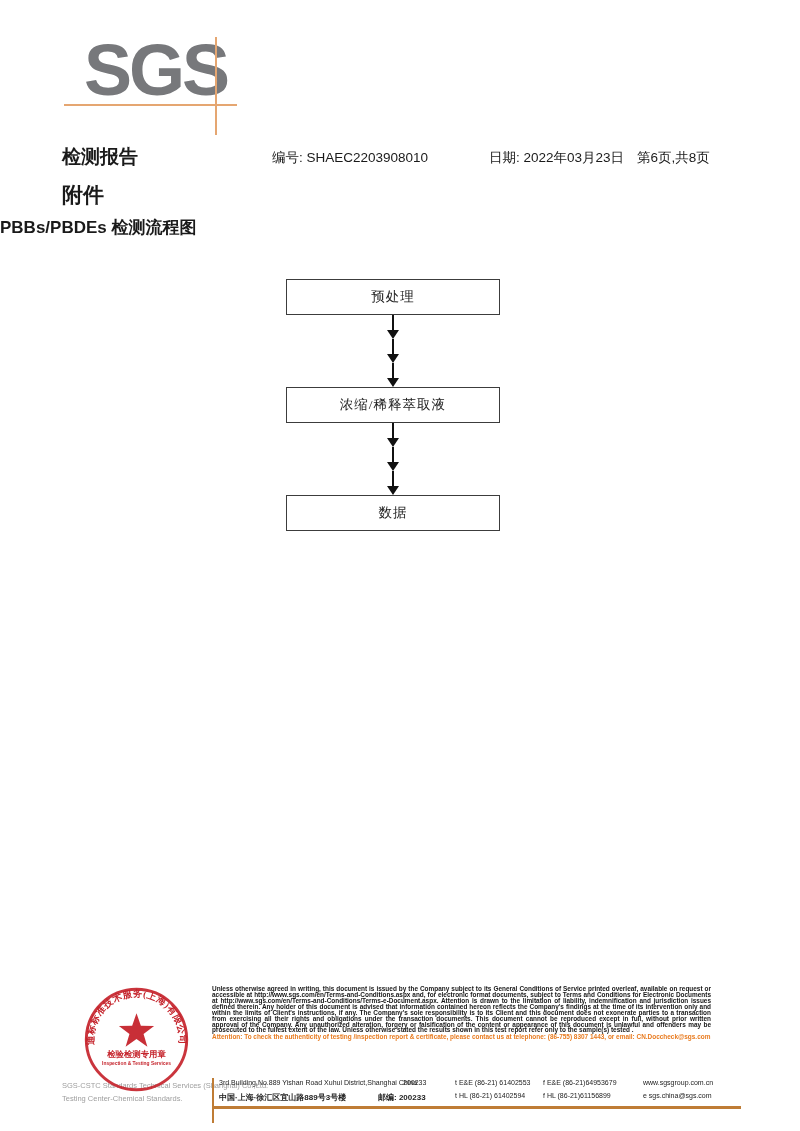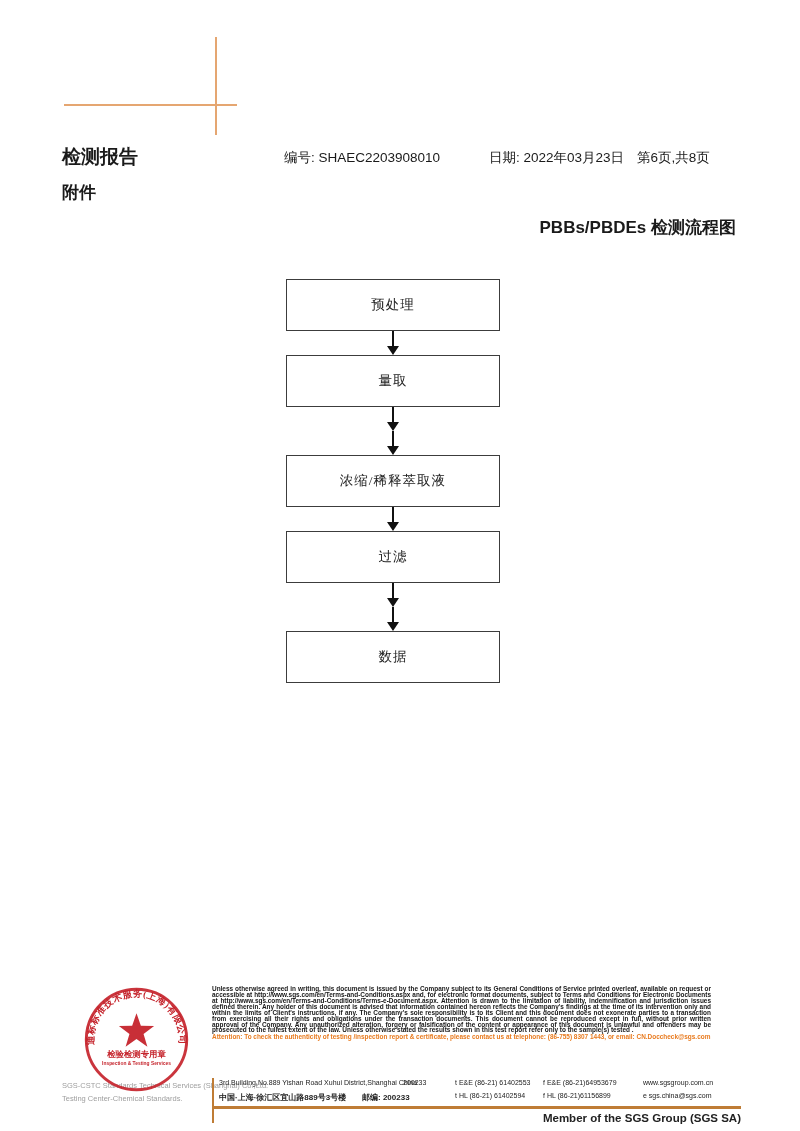--- a/index.html
+++ b/index.html
@@ -10,31 +10,31 @@
   .sgs-logo{position:absolute;left:84px;top:34px;font-size:72px;line-height:72px;
             font-weight:bold;letter-spacing:-3px;color:#77787b;
             font-family:"Liberation Sans",sans-serif;}
   .logo-hline{position:absolute;left:64px;top:104px;width:173px;height:2.2px;background:#e5a671;}
   .logo-vline{position:absolute;left:215px;top:37px;width:2.2px;height:98px;background:#e5a671;}
 
   
   .report-title{position:absolute;left:62px;top:144px;font-size:19px;font-weight:bold;
                 font-family:Liberation Mono, monospace;}
   .hdr{position:absolute;top:149px;font-size:13.5px;}
-  .hdr-number{left:284px;}
+  .hdr-number{left:272px;}
   .hdr-date{left:489px;}
   .hdr-page{left:637px;}
-  .attachment{position:absolute;left:62px;top:181px;font-size:17px;font-weight:bold;
+  .attachment{position:absolute;left:62px;top:181px;font-size:21px;font-weight:bold;
               font-family:"Liberation Serif","DejaVu Serif",serif;}
 
   
-  .flow-title{position:absolute;left:0;top:216px;width:736px;text-align:right;
+  .flow-title{position:absolute;left:0;top:216px;width:736px;text-align:left;
               font-size:17px;font-weight:bold;}
   .flowchart{position:absolute;left:286px;top:279px;width:214px;}
-  .flow-box{box-sizing:border-box;width:214px;height:52px;border:1.4px solid #3c3c3c;
+  .flow-box{box-sizing:border-box;width:214px;height:36px;border:1.4px solid #3c3c3c;
             display:flex;align-items:center;justify-content:center;
             font-size:13.5px;letter-spacing:1px;color:#222;
             font-family:"Liberation Serif","DejaVu Serif",serif;}
   .flow-arrow{width:214px;height:24px;display:flex;flex-direction:column;align-items:center;}
   .arrow-stem{width:2.4px;height:15px;background:#111;}
   .arrow-head{width:0;height:0;border-left:6px solid transparent;border-right:6px solid transparent;
               border-top:9px solid #111;}
 
   
   .company-lines{position:absolute;left:62px;top:1079px;width:210px;color:#9e9e9e;
@@ -49,66 +49,65 @@
              text-align:justify;color:#e87a1e;}
 
   
   .addr{position:absolute;left:212px;top:1077px;width:529px;height:30px;font-size:7px;color:#222;}
   .addr-vline{position:absolute;left:0;top:1px;width:2px;height:45px;background:#bf7c35;}
   .addr span{position:absolute;white-space:nowrap;}
   .r1{top:2px;}
   .r2{top:15px;}
   .c-addr{left:7px;}
   .c-post1{left:191px;}
-  .c-post2{left:150px;}
+  .c-post2{left:166px;}
   .c-tel{left:243px;}
   .c-fax{left:331px;}
   .c-net{left:431px;}
   .addr .cnline{font-size:8px;font-weight:bold;}
   .addr-hline{position:absolute;left:212px;top:1106px;width:529px;height:2.5px;background:#bf7c35;}
   .member{position:absolute;left:212px;top:1112px;width:529px;text-align:right;
           font-size:11.5px;font-weight:bold;color:#222;}
 </style>
 </head>
 <body>
 
 <div class="page">
 
+  <div class="sgs-logo">SGS</div>
   <div class="logo-hline"></div>
   <div class="logo-vline"></div>
 
   <div class="report-title">检测报告</div>
   <div class="hdr hdr-number">编号: SHAEC2203908010</div>
   <div class="hdr hdr-date">日期: 2022年03月23日</div>
   <div class="hdr hdr-page">第6页,共8页</div>
   <div class="attachment">附件</div>
 
   <div class="flow-title">PBBs/PBDEs 检测流程图</div>
 
   <div class="flowchart">
     <div class="flow-box">预处理</div>
     <div class="flow-arrow">
         <div class="arrow-stem"></div>
         <div class="arrow-head"></div>
       </div>
-    <div class="flow-box">量取</div>
     <div class="flow-arrow">
         <div class="arrow-stem"></div>
         <div class="arrow-head"></div>
       </div>
     <div class="flow-arrow">
         <div class="arrow-stem"></div>
         <div class="arrow-head"></div>
       </div>
     <div class="flow-box">浓缩/稀释萃取液</div>
     <div class="flow-arrow">
         <div class="arrow-stem"></div>
         <div class="arrow-head"></div>
       </div>
-    <div class="flow-box">过滤</div>
     <div class="flow-arrow">
         <div class="arrow-stem"></div>
         <div class="arrow-head"></div>
       </div>
     <div class="flow-arrow">
         <div class="arrow-stem"></div>
         <div class="arrow-head"></div>
       </div>
     <div class="flow-box">数据</div>
   </div>
@@ -143,15 +142,14 @@
     <span class="r1 c-tel">t E&amp;E (86-21) 61402553</span>
     <span class="r1 c-fax">f E&amp;E (86-21)64953679</span>
     <span class="r1 c-net">www.sgsgroup.com.cn</span>
     <span class="r2 c-addr cnline">中国·上海·徐汇区宜山路889号3号楼</span>
     <span class="r2 c-post2 cnline">邮编: 200233</span>
     <span class="r2 c-tel">t HL (86-21) 61402594</span>
     <span class="r2 c-fax">f HL (86-21)61156899</span>
     <span class="r2 c-net">e  sgs.china@sgs.com</span>
   </div>
   <div class="addr-hline"></div>
-  <div class="member">Member of the SGS Group (SGS SA)</div>
 
 </div>
 
 </body></html>

